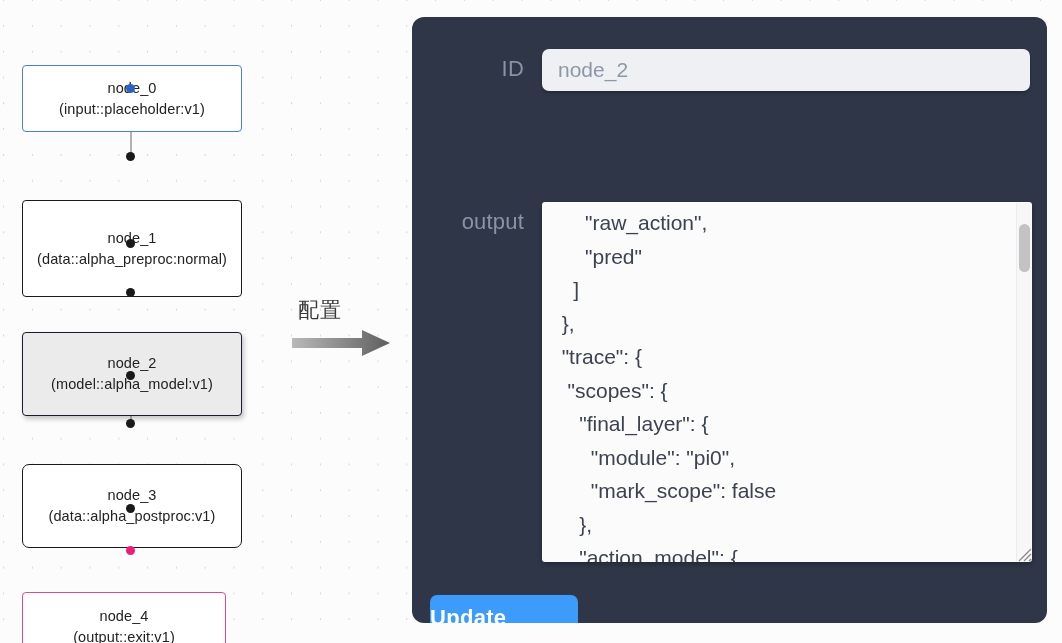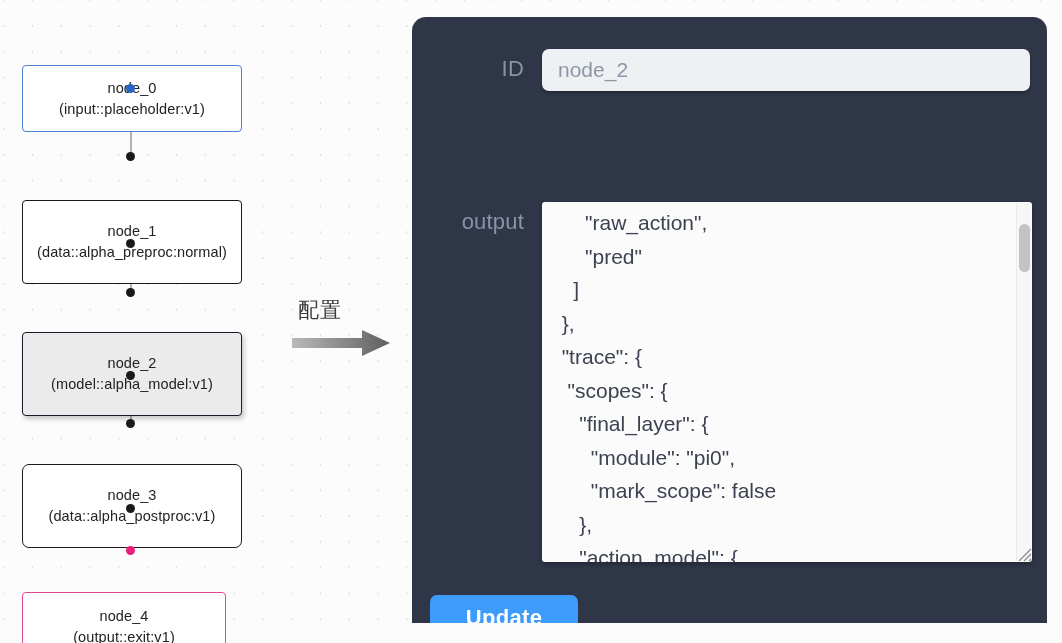--- a/index.html
+++ b/index.html
@@ -91,20 +91,21 @@
     position: absolute;
     left: 412px;
     top: 17px;
     width: 635px;
     height: 606px;
     background: #2e3647;
     border-top-left-radius: 14px;
     border-top-right-radius: 14px;
     box-sizing: border-box;
     overflow: hidden;
+    border-radius: 12px;
   }
   .form-row {
     position: absolute;
     display: flex;
     align-items: flex-start;
   }
   .field-label {
     width: 112px;
     text-align: right;
     color: #8a93a6;
@@ -189,42 +190,42 @@
     height: 45px;
     background: #3d9bfb;
     border: none;
     border-top-left-radius: 7px;
     border-top-right-radius: 7px;
     color: #ffffff;
     font-size: 22px;
     font-family: "Liberation Sans", sans-serif;
     font-weight: bold;
     letter-spacing: 0.3px;
-    text-align: center;
+    text-align: left;
     padding: 0;
     cursor: pointer;
   }
 </style>
 </head>
 <body>
 
 <div id="canvas">
 
   <div class="edge" style="left:130px; top:88px; height:72px;"></div>
   <div class="edge" style="left:130px; top:243px; height:50px;"></div>
   <div class="edge" style="left:130px; top:375px; height:48px;"></div>
   <div class="edge" style="left:130px; top:508px; height:42px;"></div>
 
   <div class="node input-node" style="left:22px; top:25px; width:220px; height:67px;">
     <span class="label">node_0
 (input::placeholder:v1)</span>
   </div>
   <div class="handle blue" style="left:126px; top:84px;"></div>
 
-  <div class="node" style="left:22px; top:160px; width:220px; height:84px;">
+  <div class="node" style="left:22px; top:160px; width:220px; height:97px;">
     <span class="label">node_1
 (data::alpha_preproc:normal)</span>
   </div>
   <div class="handle" style="left:126px; top:152px;"></div>
   <div class="handle" style="left:126px; top:239px;"></div>
 
   <div class="node selected" style="left:22px; top:292px; width:220px; height:84px;">
     <span class="label">node_2
 (model::alpha_model:v1)</span>
   </div>

